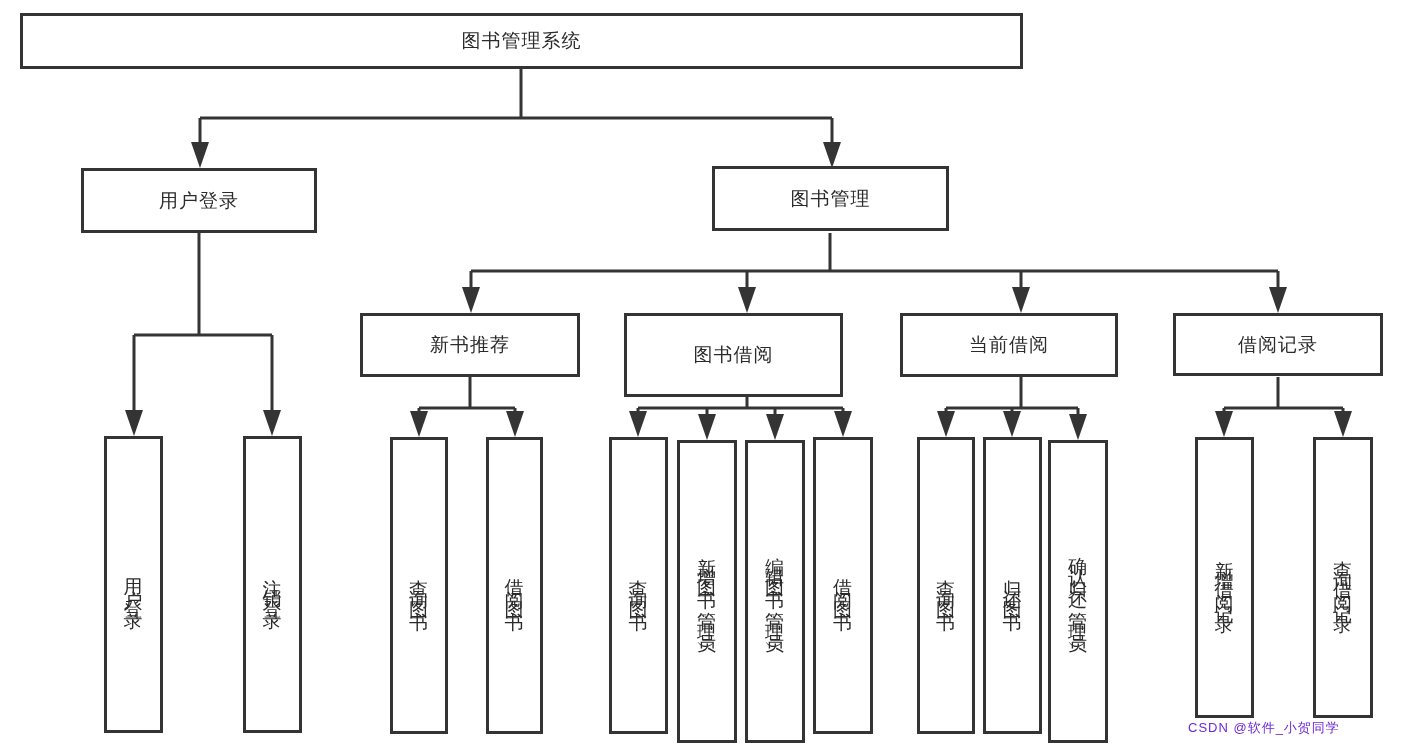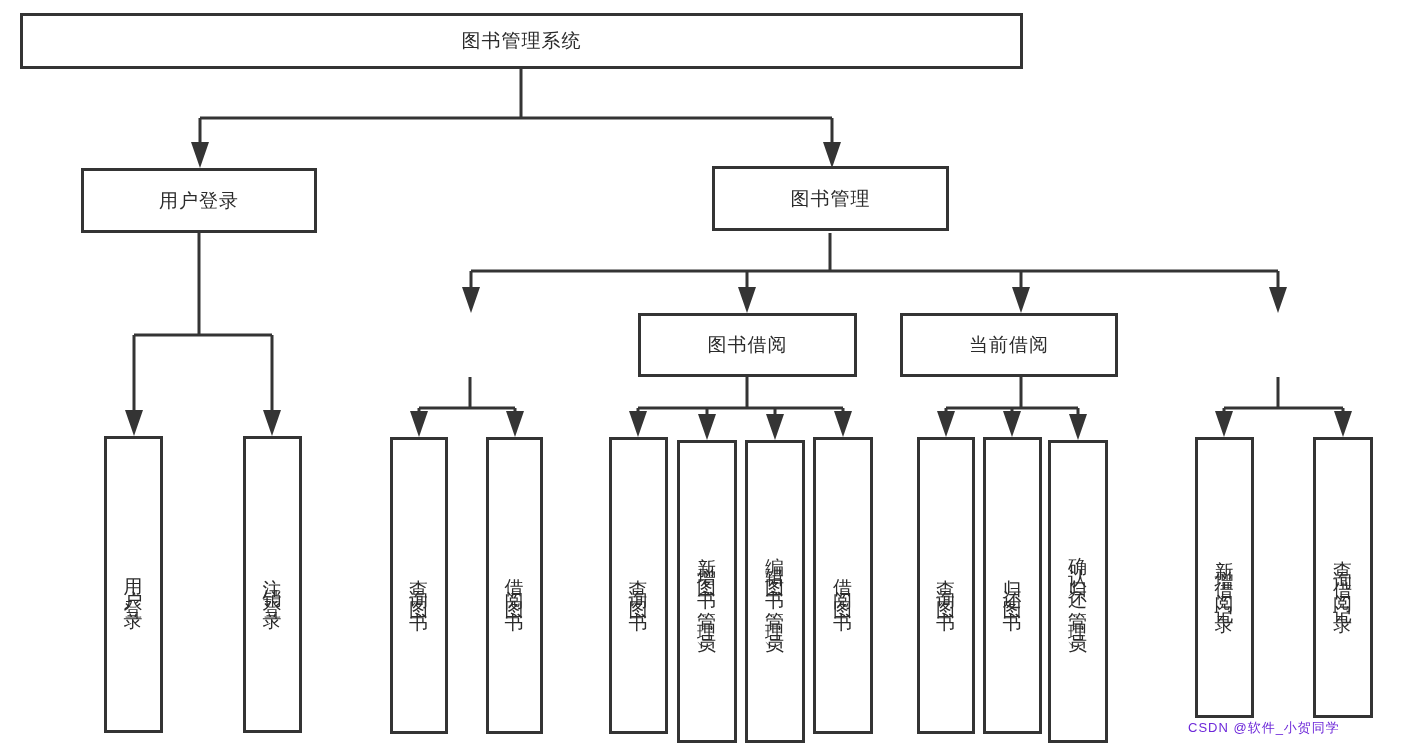--- a/index.html
+++ b/index.html
@@ -112,25 +112,31 @@
     <span class="label">图书管理系统</span>
   </div>
 
   <div class="hbox" style="left:81px;top:168px;width:236px;height:65px">
     <span class="label">用户登录</span>
   </div>
   <div class="hbox" style="left:712px;top:166px;width:237px;height:65px">
     <span class="label">图书管理</span>
   </div>
 
-  <div class="hbox" style="left:638px;top:313px;width:219px;height:64px">
+  <div class="hbox" style="left:360px;top:313px;width:220px;height:64px">
+    <span class="label">新书推荐</span>
+  </div>
+  <div class="hbox" style="left:624px;top:313px;width:219px;height:84px">
     <span class="label">图书借阅</span>
   </div>
   <div class="hbox" style="left:900px;top:313px;width:218px;height:64px">
     <span class="label">当前借阅</span>
+  </div>
+  <div class="hbox" style="left:1173px;top:313px;width:210px;height:63px">
+    <span class="label">借阅记录</span>
   </div>
 
   <div class="vbox" style="left:104px;top:436px;width:59px;height:297px">
     <span class="vlabel">用户登录</span>
   </div>
   <div class="vbox" style="left:243px;top:436px;width:59px;height:297px">
     <span class="vlabel">注销登录</span>
   </div>
 
   <div class="vbox" style="left:390px;top:437px;width:58px;height:297px">

